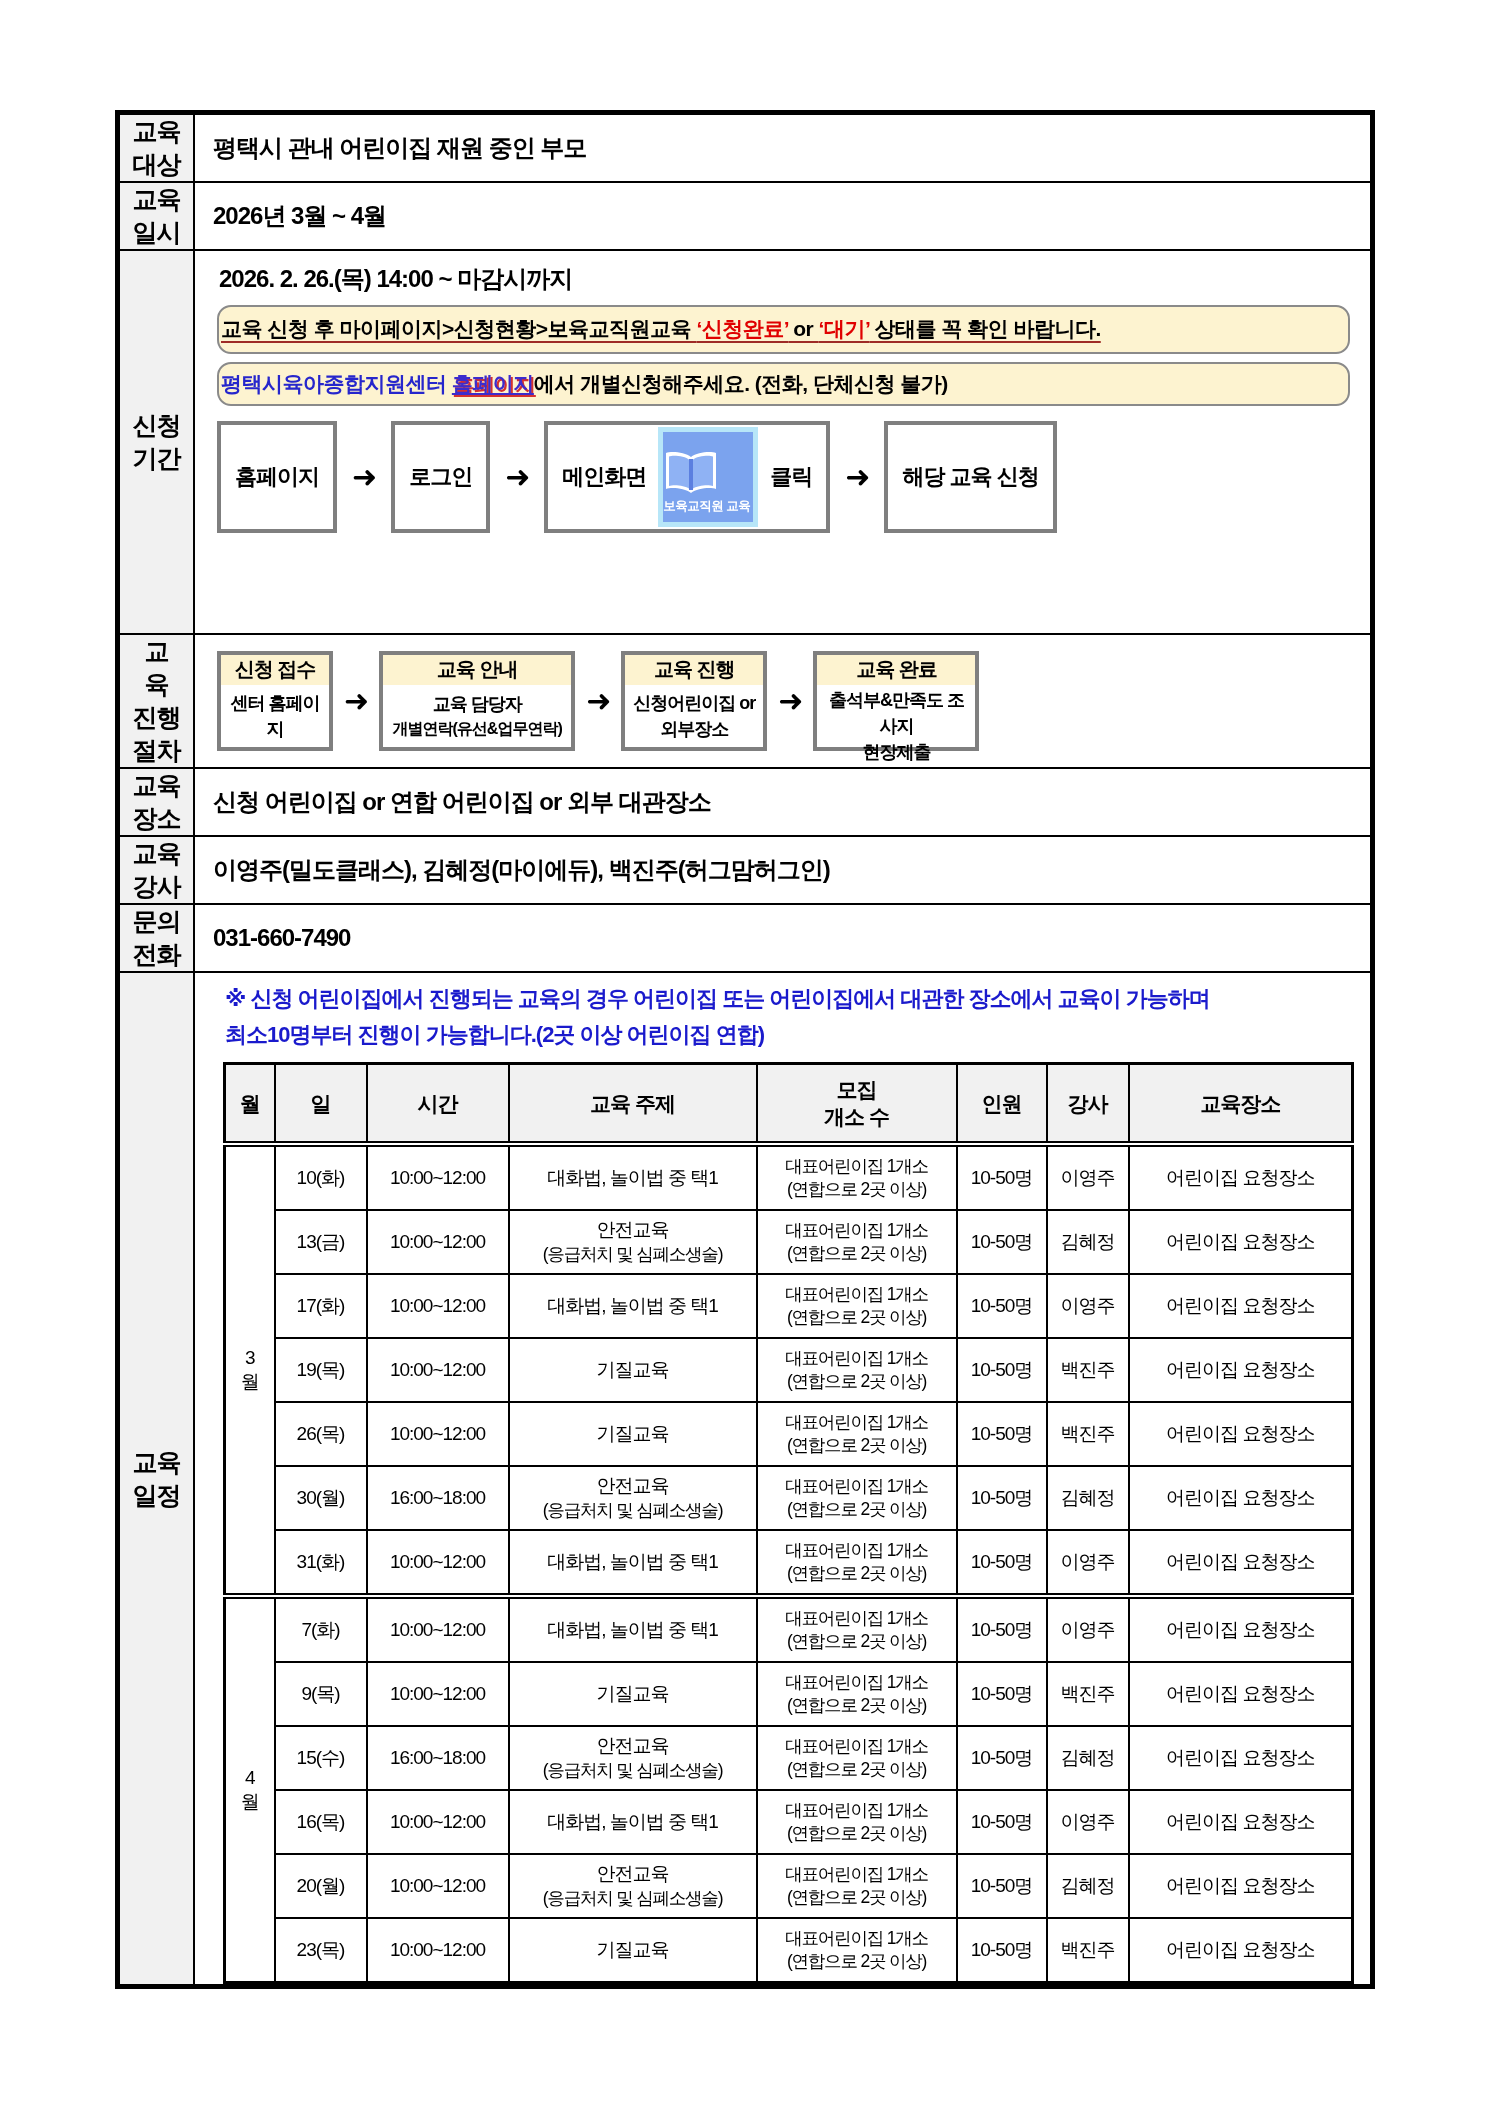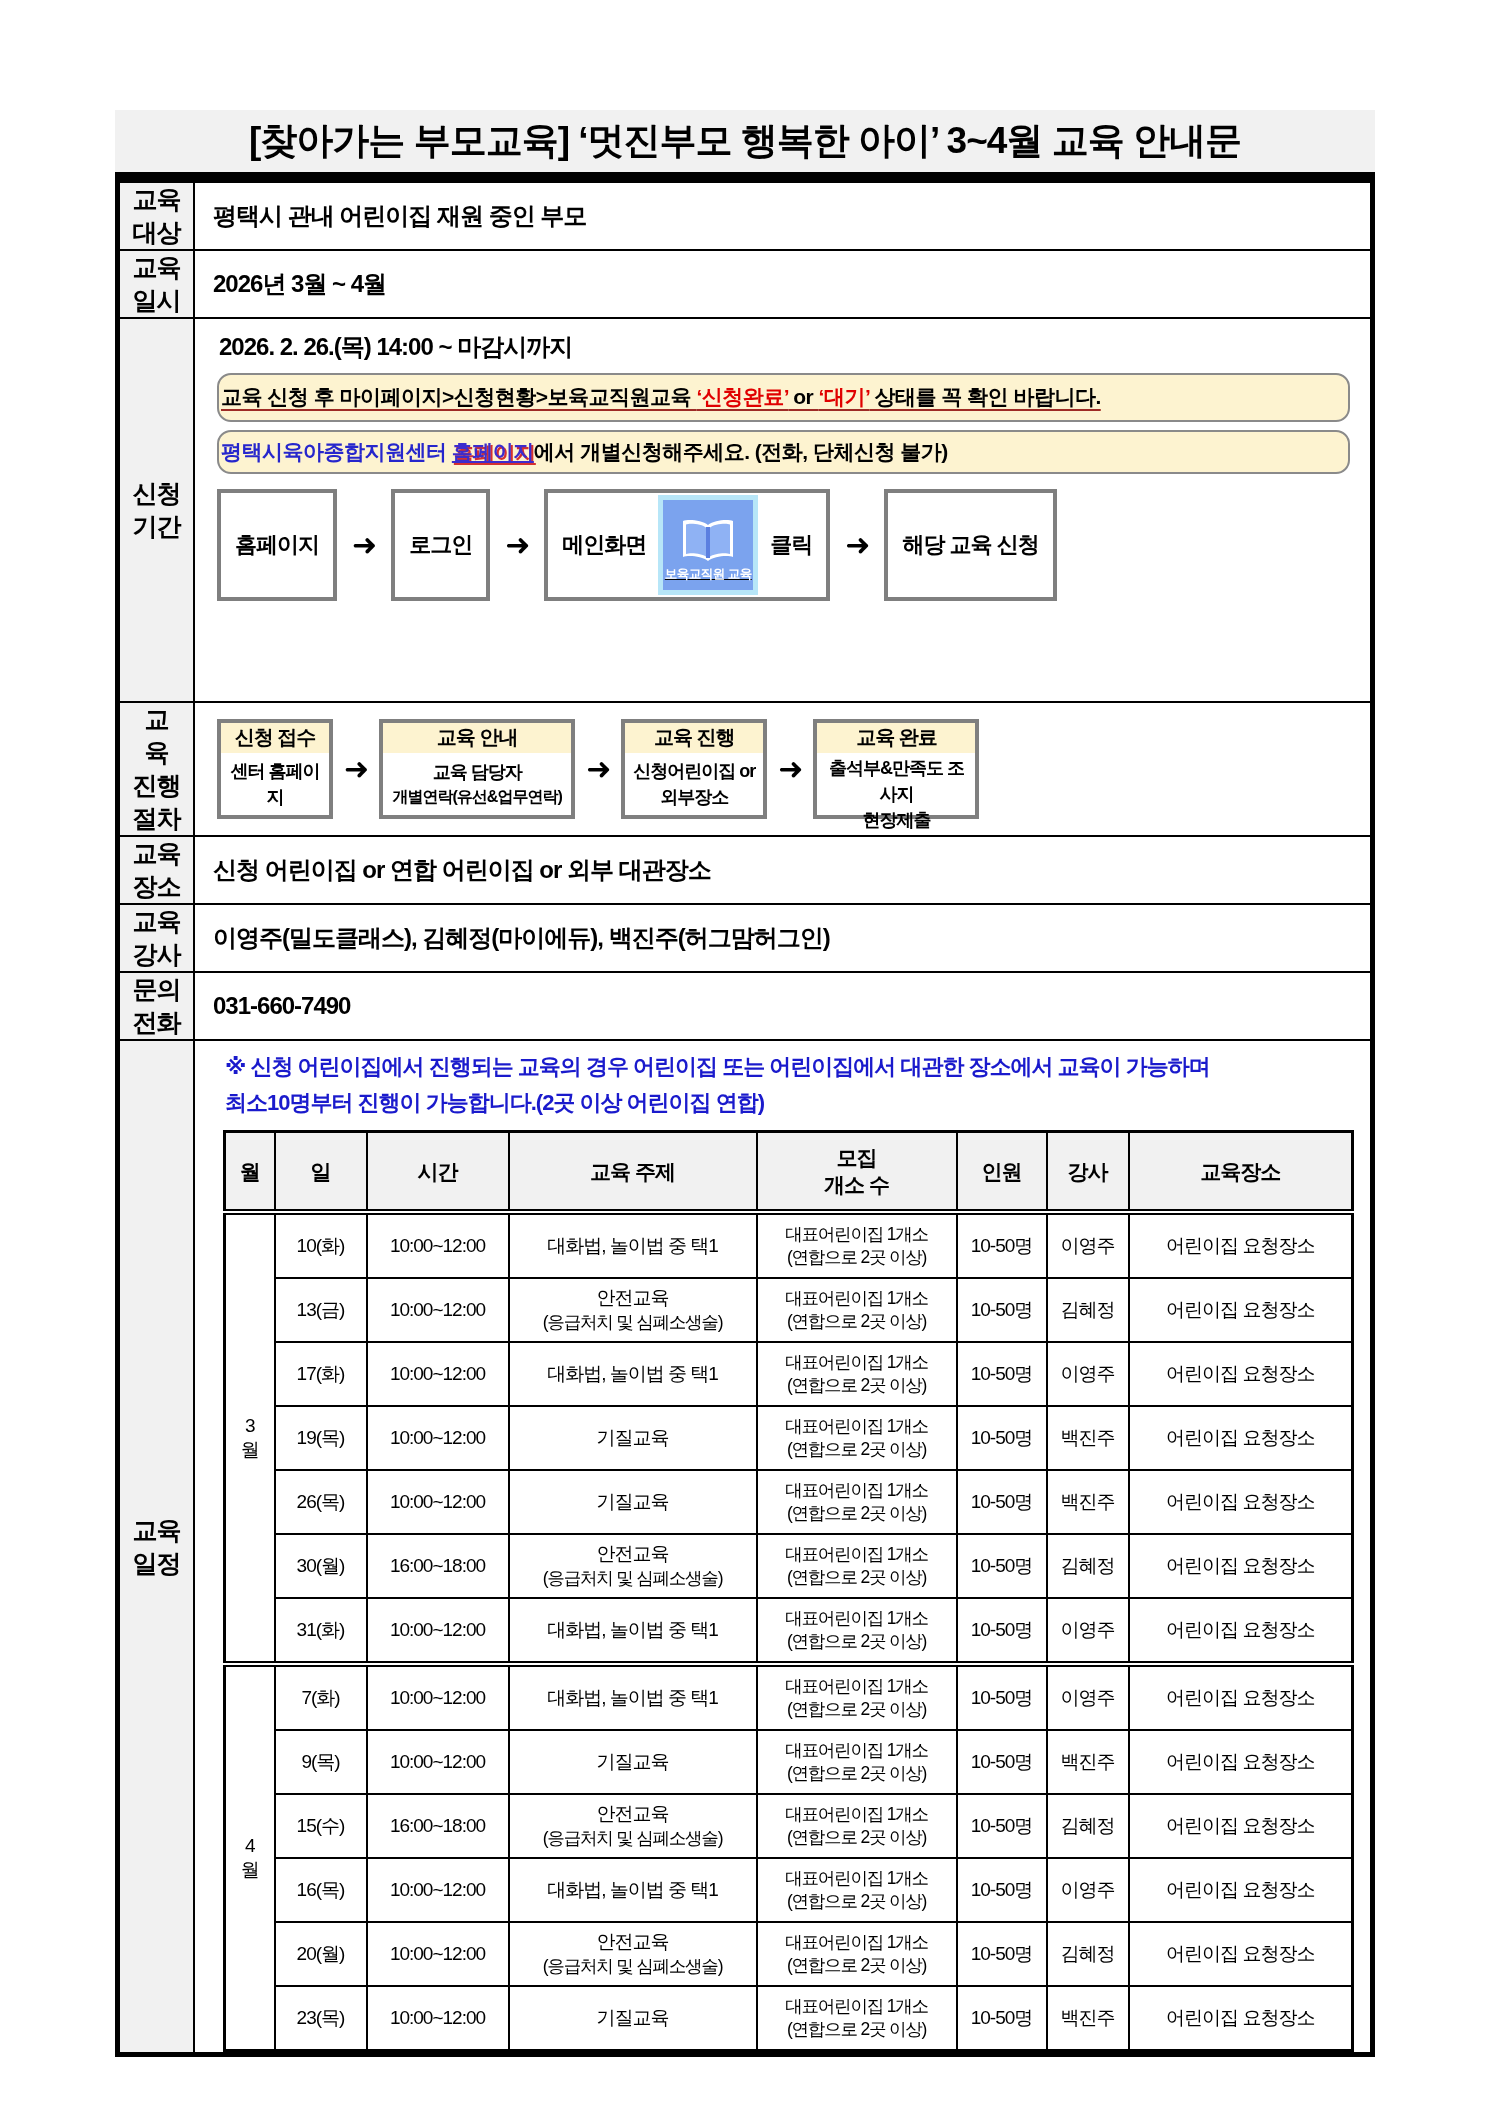--- a/index.html
+++ b/index.html
@@ -53,21 +53,21 @@
   .fbox {
     border:4px solid #7f7f7f; background:#fff; height:112px; box-sizing:border-box;
     display:flex; align-items:center; justify-content:center;
     font-size:22px; font-weight:bold; padding:0 14px; letter-spacing:-1px;
   }
   .arrow { font-size:30px; font-weight:bold; line-height:1; }
 
   .badge { background:#b7e6f8; padding:5px; margin:0 12px; }
   .badge-inner {
     background:#7ba3ee; width:90px; height:90px;
-    display:flex; flex-direction:column; align-items:center; justify-content:flex-end;text-decoration:underline;
+    display:flex; flex-direction:column; align-items:flex-start; justify-content:flex-end;
   }
   .badge-inner svg { margin-bottom:2px; }
   .badge-label { color:#fff; font-size:12.5px; font-weight:bold; white-space:nowrap; margin:0 0 7px; letter-spacing:-0.5px; }
 
   
   .process-label .l1 { word-spacing:36px; }
   .process-cell-inner { display:flex; align-items:center; gap:11px; padding:0 4px; }
   .pbox {
     border:4px solid #7f7f7f; background:#fff; height:100px; box-sizing:border-box;
     display:flex; flex-direction:column; text-align:center;
@@ -95,21 +95,20 @@
   .c-topic .sub, .c-recruit div { font-size:17.5px; letter-spacing:-1.2px; line-height:1.35; }
   .c-topic div:empty { display:none; }
   tr.month-sep td { border-top:6px double #000; }
 </style>
 </head>
 <body>
 
 <div class="page">
   <div class="doc">
 
-    <div class="title-bar">[찾아가는 부모교육] ‘멋진부모 행복한 아이’ 3~4월 교육 안내문</div>
 
     <table class="main-table">
       <tbody>
         <tr class="r1">
           <th class="rowlabel">교육대상</th>
           <td class="rowval">평택시 관내 어린이집 재원 중인 부모</td>
         </tr>
         <tr class="r2">
           <th class="rowlabel">교육일시</th>
           <td class="rowval">2026년 3월 ~ 4월</td>

